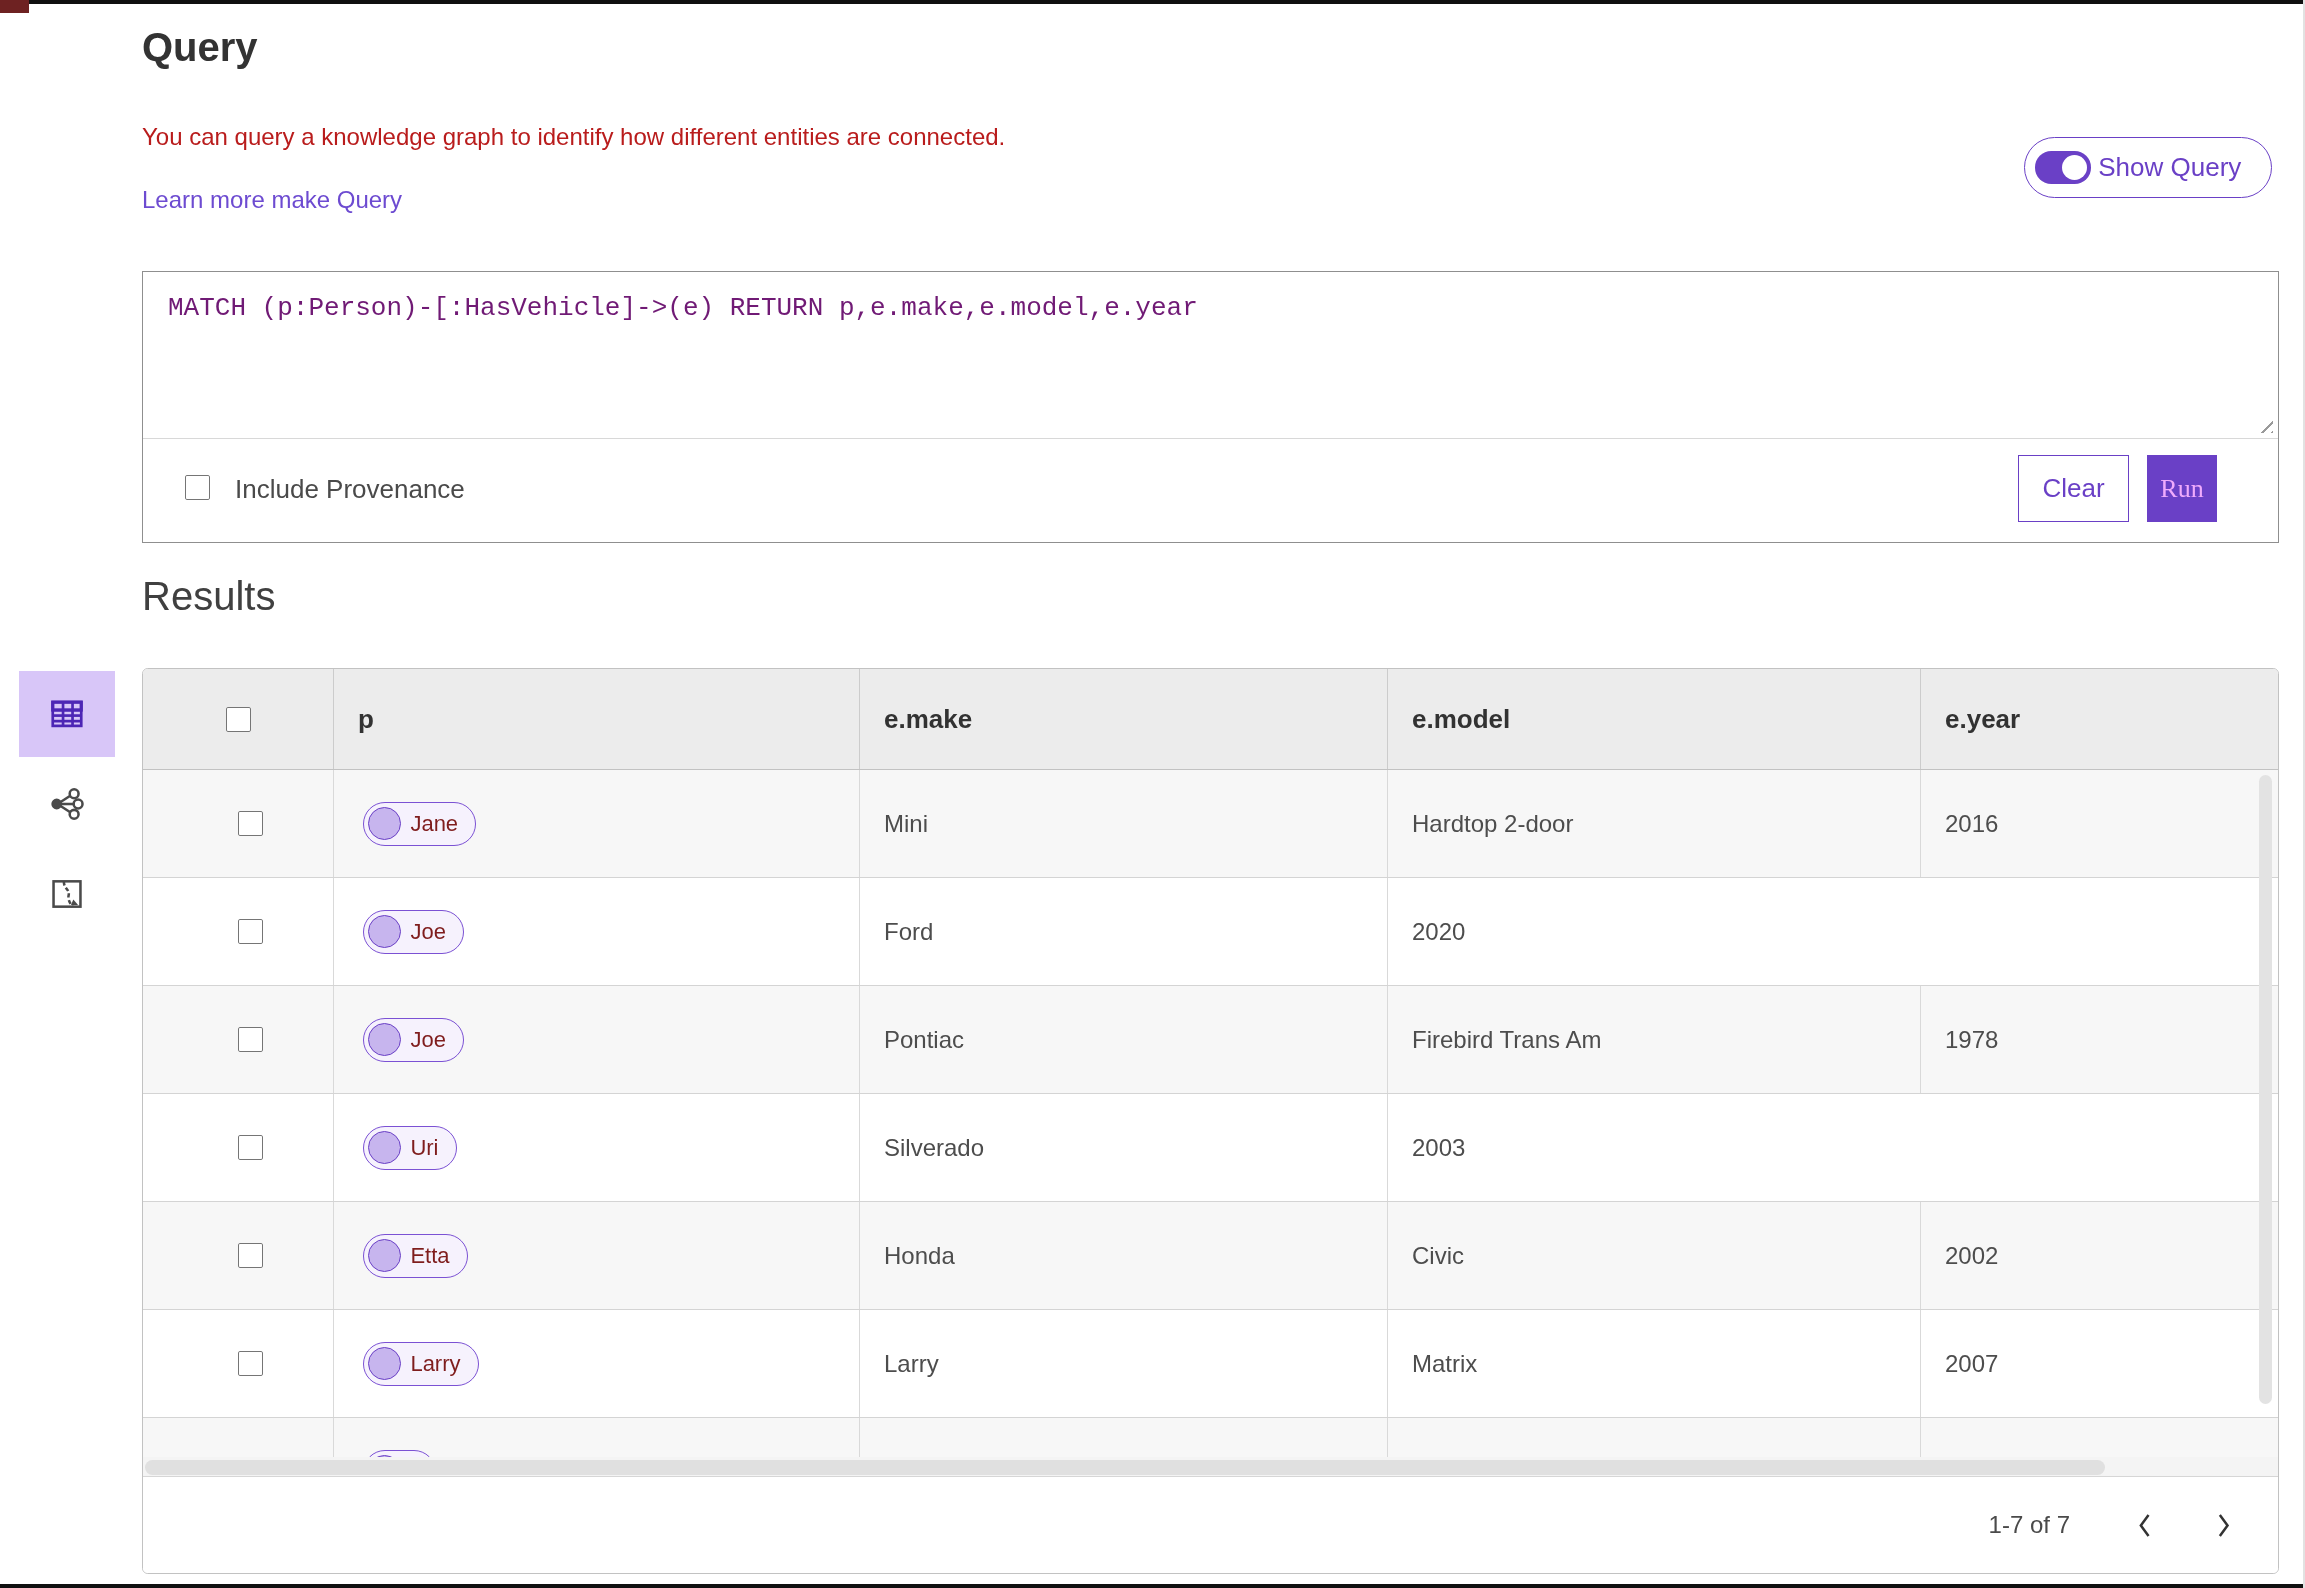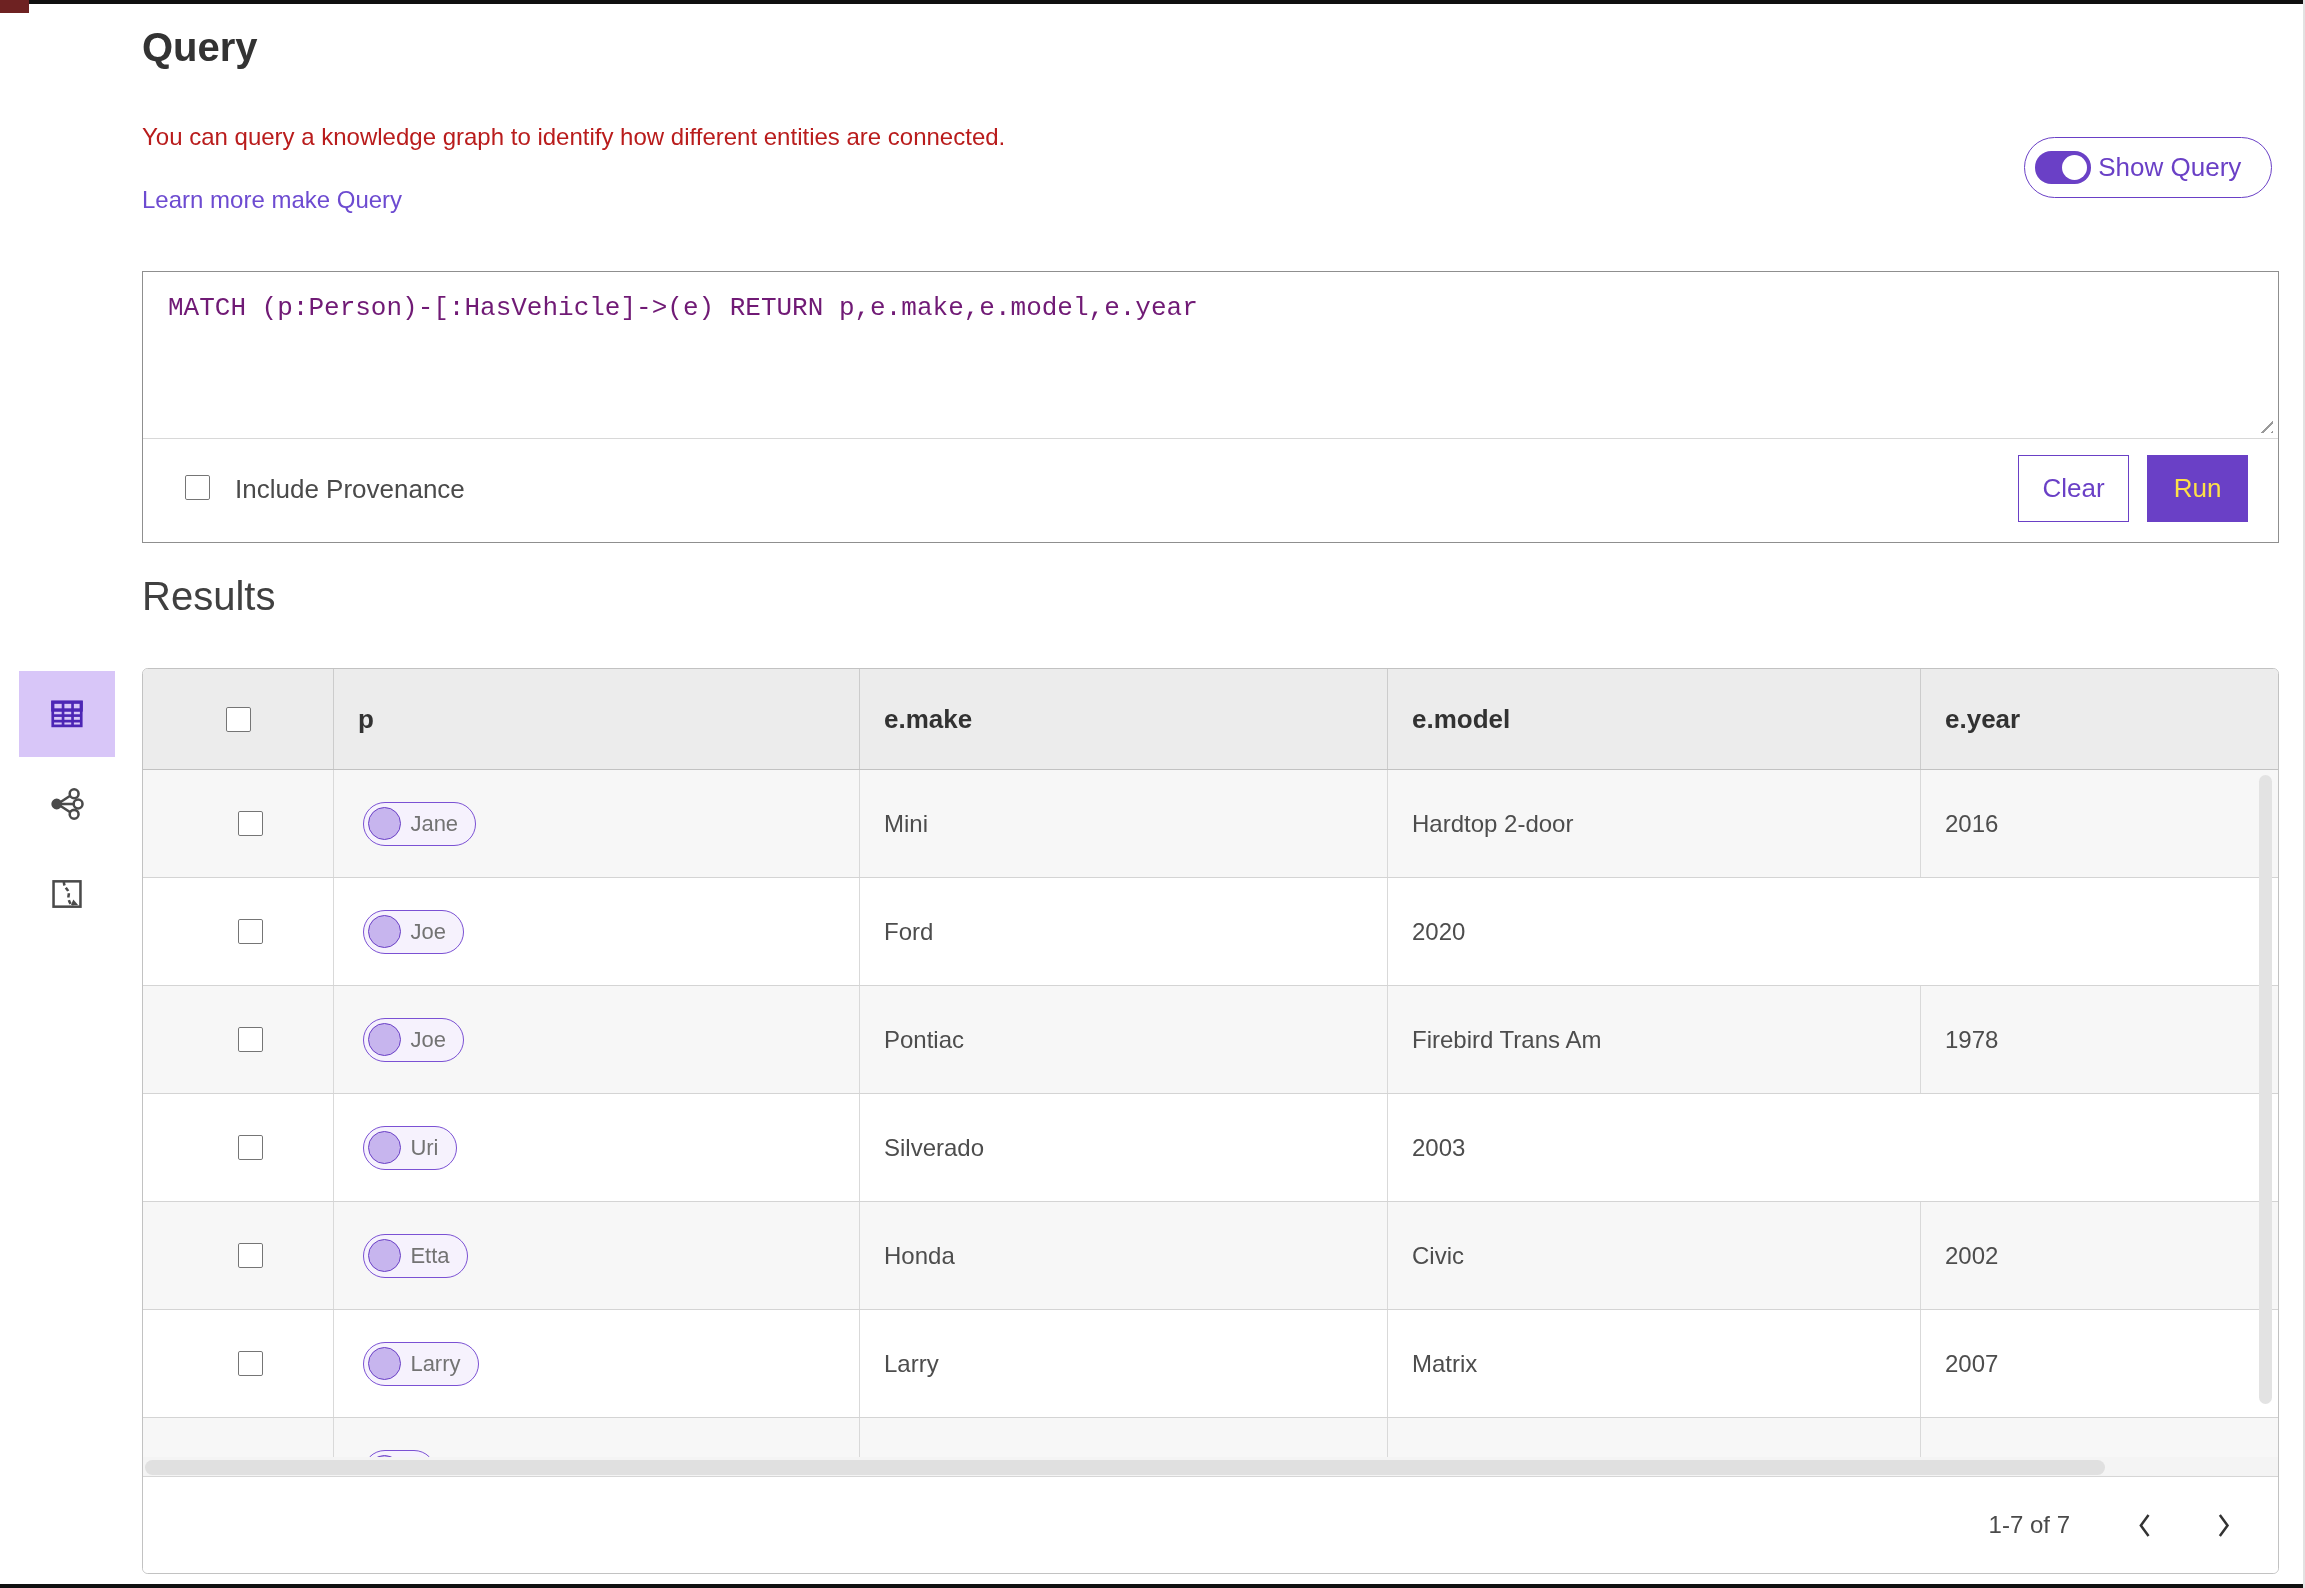--- a/index.html
+++ b/index.html
@@ -36,21 +36,21 @@
     padding:21px 58px 0 25px; font-family:"Liberation Mono","DejaVu Sans Mono",monospace;
     font-size:26px; color:#701a75; white-space:pre-wrap; cursor:text; }
   #resize-handle { position:absolute; right:4.8px; top:144px; width:17.3px; height:17.3px;
     background:repeating-linear-gradient(315deg, #9a9a9a 0 1.9px, transparent 1.9px 6.7px);
     clip-path:polygon(100% 0, 100% 100%, 0 100%); }
   #query-divider { position:absolute; left:0; top:166px; width:100%; height:1px; background:#d8d8d8; }
   #prov-checkbox { position:absolute; left:42px; top:203px; width:23px; height:23px; background:#fff; border:1.9px solid #757575; border-radius:1.9px; cursor:pointer; }
   #prov-label { position:absolute; left:92px; top:202px; font-size:26px; color:#4a4a4a; }
   .btn { position:absolute; top:183px; height:67px; box-sizing:border-box; display:flex; align-items:center; justify-content:center; font-size:26px; cursor:pointer; }
   #clear-button { left:1875px; width:111px; background:#fff; border:1.9px solid var(--accent); color:var(--accent); }
-  #run-button   { left:2004px; width:101px; background:var(--accent); border:none; color:#fde047; }
+  #run-button   { left:2004px; width:70px; background:var(--accent); border:none; color:#f0abfc;font-family:Liberation Serif, serif; }
 
   #results-title { left:142px; top:574px; font-size:40px; font-weight:400; color:#404040; }
 
   
   .view-btn { left:19px; width:96px; height:86px; display:flex; align-items:center; justify-content:center; cursor:pointer; }
   #view-table-btn { top:671px; background:var(--accent-light); }
   #view-graph-btn { top:761px; }
   #view-map-btn   { top:851px; }
   .view-btn svg { width:38px; height:38px; }
 
@@ -69,21 +69,21 @@
   .data-row:nth-child(odd) { background:var(--row-alt); }
   .td { display:flex; align-items:center; padding-left:24px; font-size:24px; color:#4d4d4d;
         border-right:1px solid #d9d9d9; box-sizing:border-box; overflow:hidden; }
   .td:last-child { border-right:none; }
   .td.chip-cell { padding-left:29px; }
 
   .entity-chip { display:inline-flex; align-items:center; height:44px; min-width:73px; box-sizing:border-box;
     border:1.9px solid var(--chip-border); background:var(--chip-bg); border-radius:23px;
     padding:0 17.3px 0 3.8px; gap:9.6px; cursor:pointer; }
   .entity-circle { width:33px; height:33px; border-radius:50%; background:var(--chip-circle); border:1.9px solid var(--accent); box-sizing:border-box; flex:0 0 auto; }
-  .entity-label { font-size:22px; color:#737373; white-space:nowrap; }
+  .entity-label { font-size:22px; color:#7f1d1d; white-space:nowrap; }
 
   
   #hscroll-track { position:absolute; left:0; top:788px; width:2135px; height:21px; background:#f4f4f4; }
   #hscroll-thumb { position:absolute; left:1.9px; top:2.9px; width:1960px; height:15.4px; background:#e0e0e0; border-radius:7.7px; cursor:grab; }
   #vscroll-thumb { position:absolute; right:5.8px; top:106px; width:13.4px; height:629px; background:#e3e3e3; border-radius:6.7px; cursor:grab; }
 
   
   #table-footer { position:absolute; left:0; bottom:0; width:100%; height:97px; background:#fff;
     border-top:1px solid #d6d6d6; box-sizing:border-box; display:flex; align-items:center;
     justify-content:flex-end; padding-right:38px; }

